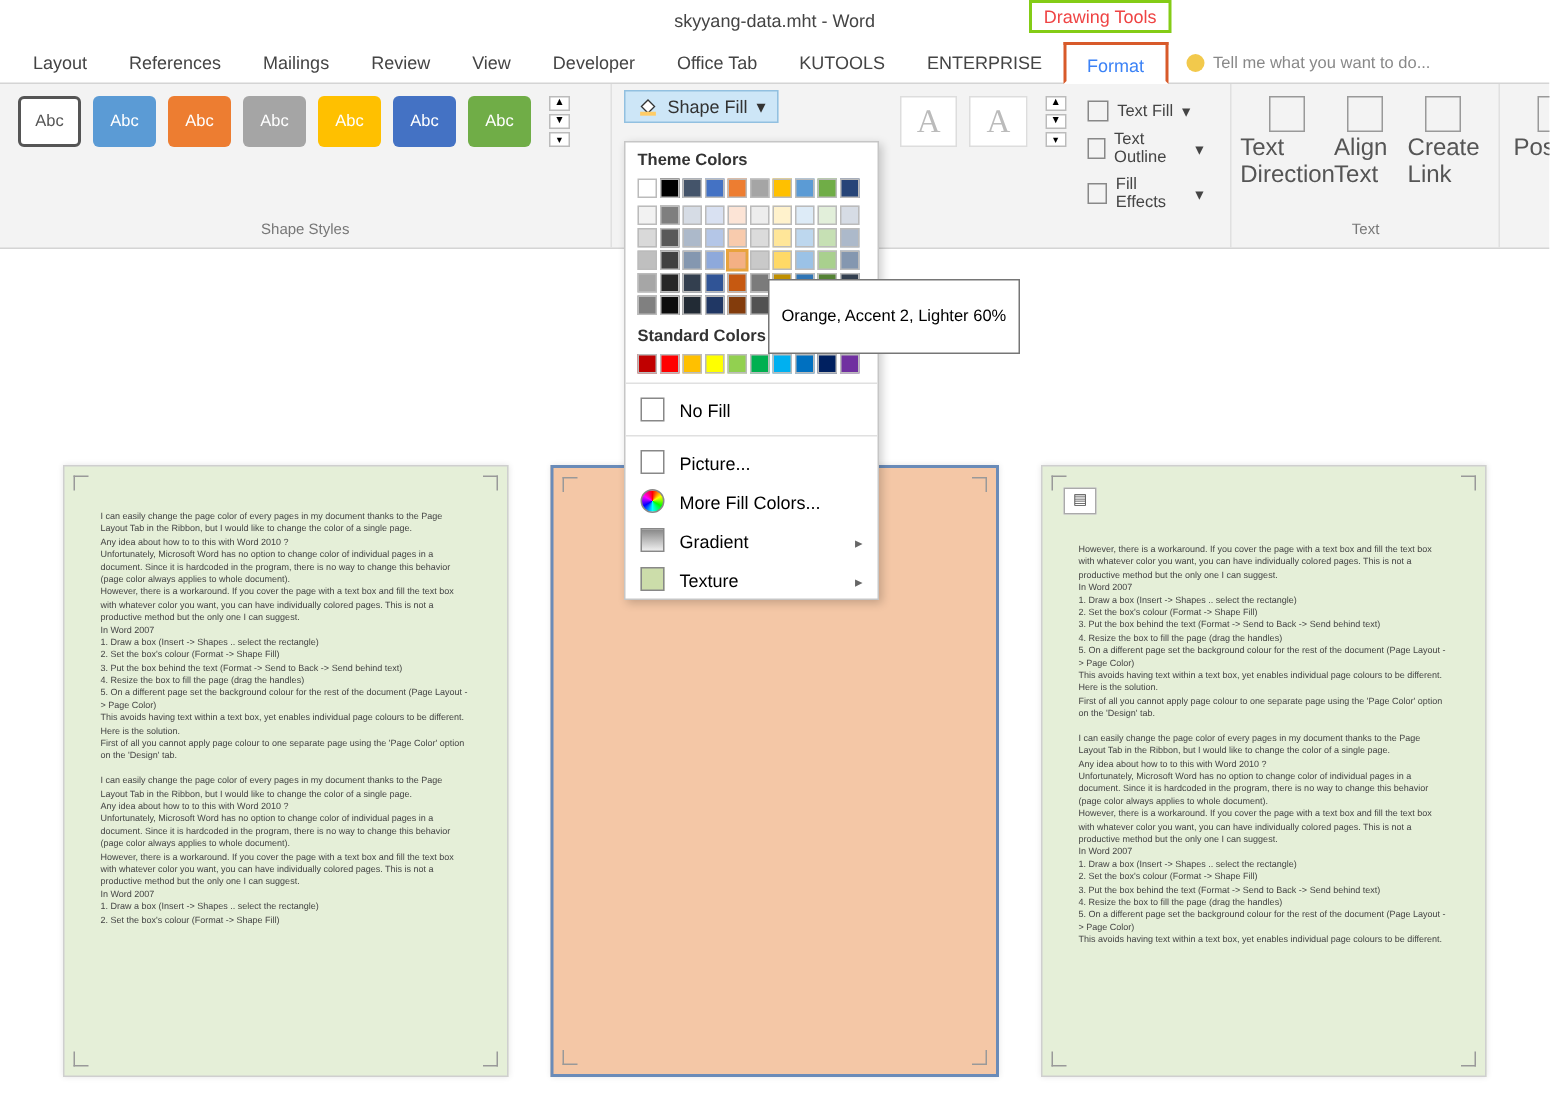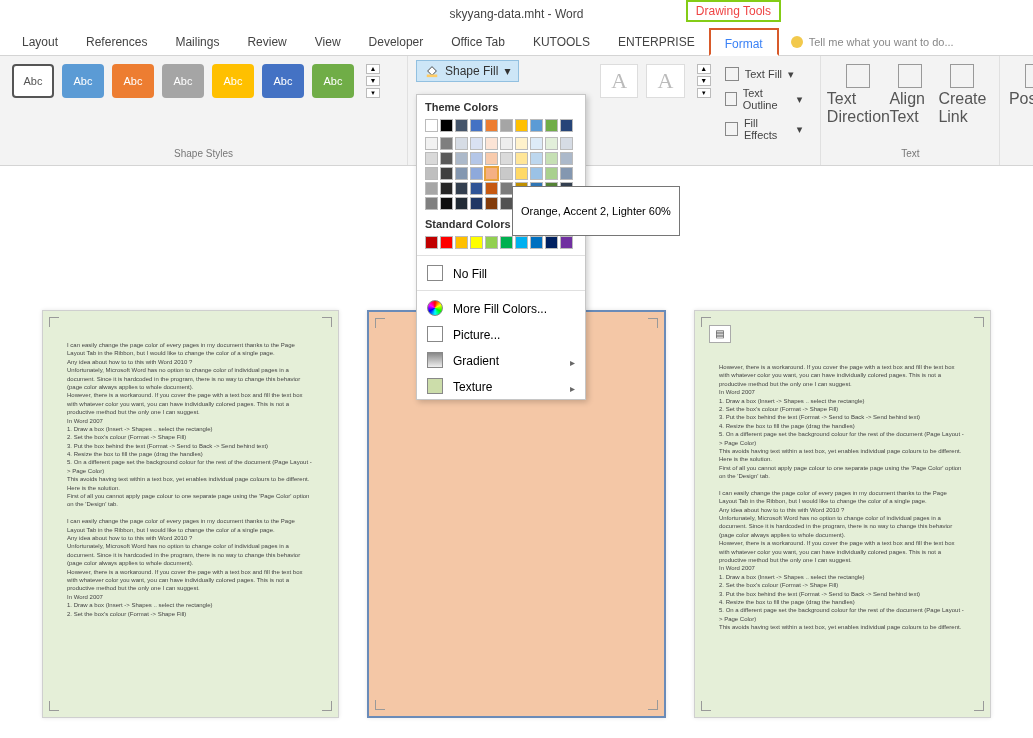--- a/index.html
+++ b/index.html
@@ -271,26 +271,26 @@
       <div class="sw" style="background: rgb(0, 32, 96);"></div>
       <div class="sw" style="background: rgb(112, 48, 160);"></div>
     </div>
   <div class="dd-sep"></div>
   <div class="dd-item">
       <span class="dd-ico" style="background:#fff"></span>
       <span>No Fill</span>
     </div>
   <div class="dd-sep"></div>
   <div class="dd-item">
+      <span class="dd-ico"></span>
+      <span>Picture...</span>
+    </div>
+  <div class="dd-item">
       <span class="dd-ico" style="background:conic-gradient(red,yellow,lime,cyan,blue,magenta,red);border-radius:50%"></span>
       <span>More Fill Colors...</span>
-    </div>
-  <div class="dd-item">
-      <span class="dd-ico"></span>
-      <span>Picture...</span>
     </div>
   <div class="dd-item">
       <span class="dd-ico" style="background:linear-gradient(#888,#eee)"></span>
       <span>Gradient</span>
       <span class="arr">▸</span>
     </div>
   <div class="dd-item">
       <span class="dd-ico" style="background:#cda"></span>
       <span>Texture</span>
       <span class="arr">▸</span>

